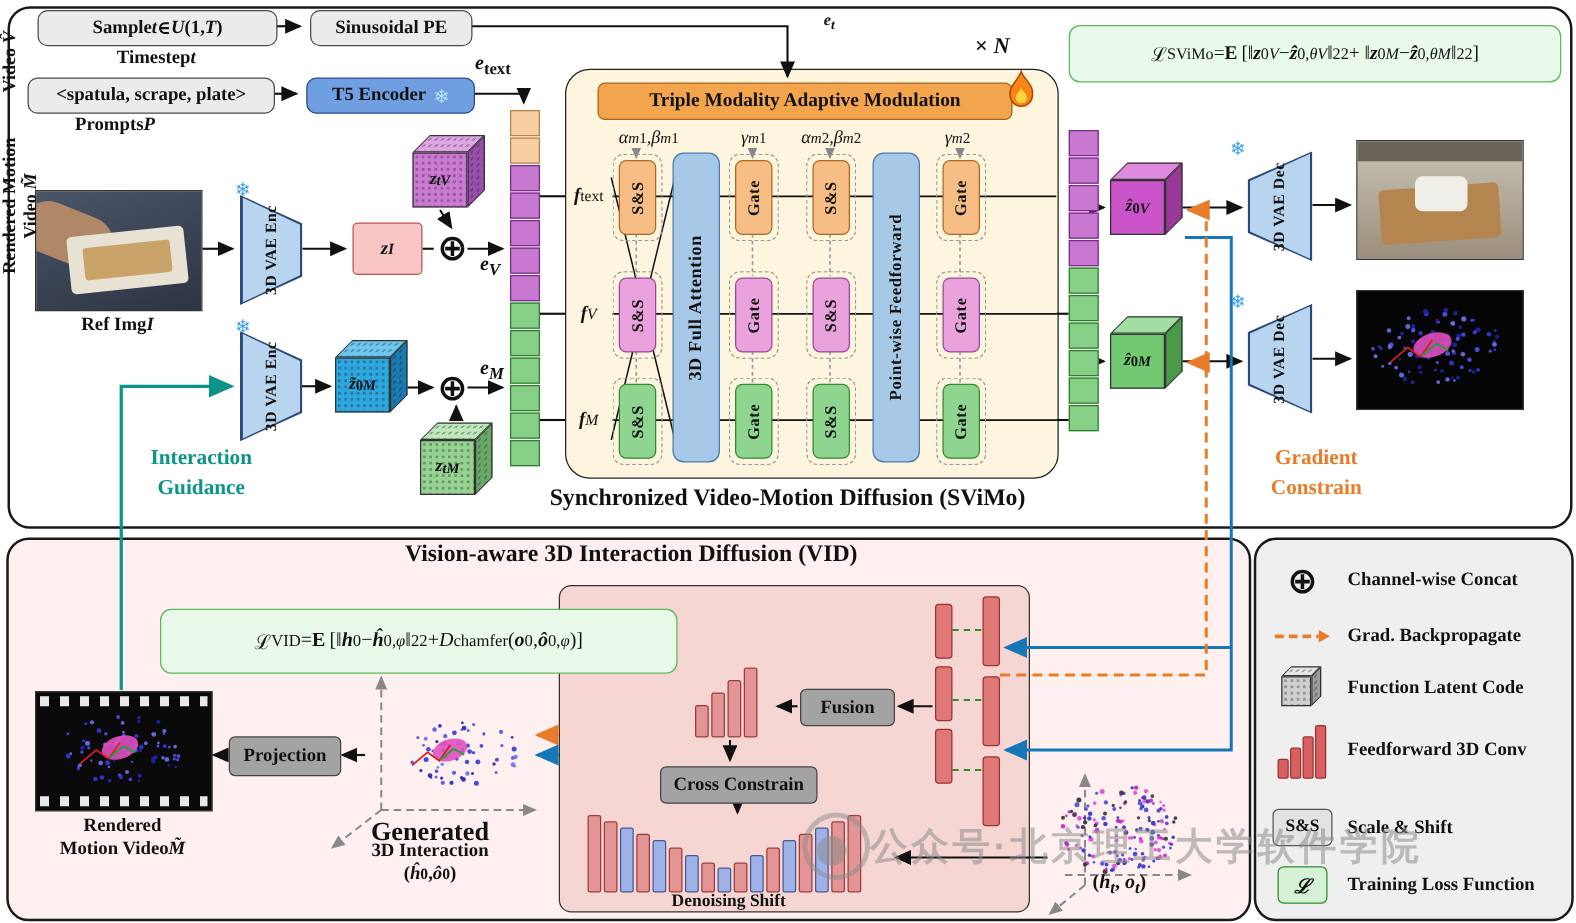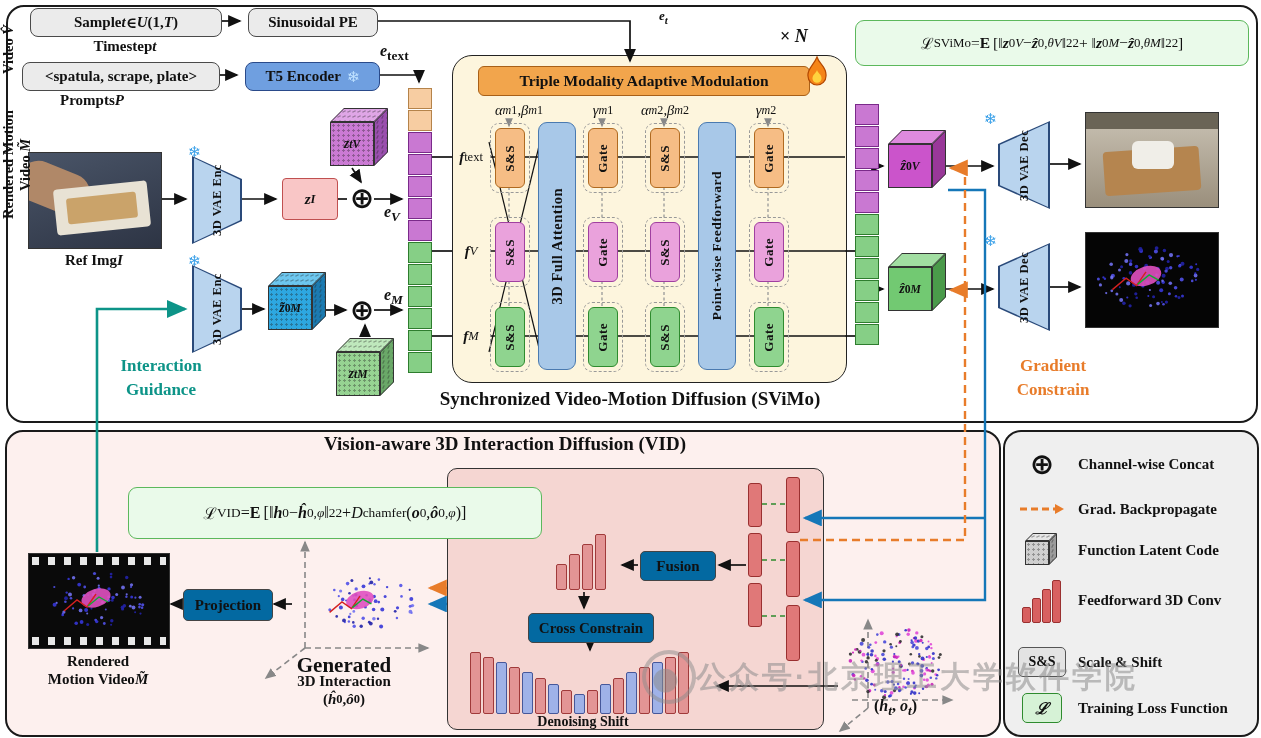--- a/index.html
+++ b/index.html
@@ -4,21 +4,21 @@
 <style>
   html,body{margin:0;padding:0}
   body{position:relative;width:1261px;height:738px;background:#fff;overflow:hidden;
        font-family:"Liberation Serif","DejaVu Serif",serif;color:#111}
   .abs{position:absolute}
   .bg{z-index:0}
   .el{z-index:2}
   .ctr{display:flex;align-items:center;justify-content:center;}
   .panel{position:absolute;background:#fff;border:2px solid #1a1a1a;border-radius:18px;z-index:0}
   .gbox{background:#ebebeb;border:1.5px solid #4a4a4a;border-radius:8px;font-weight:bold;font-size:15px}
-  .smbox{background:#0369a1;border:1.5px solid #444;border-radius:5px;font-weight:bold;font-size:15px}
+  .smbox{background:#a3a3a3;border:1.5px solid #444;border-radius:5px;font-weight:bold;font-size:15px}
   .lossbox{background:#eafaea;border:1.7px solid #5cb85c;border-radius:9px;font-size:15.5px;z-index:2}
   .vtext{writing-mode:vertical-rl;transform:rotate(180deg);font-weight:bold;letter-spacing:.5px}
   .vlab{writing-mode:vertical-rl;transform:rotate(180deg);font-weight:bold;font-size:14.5px;line-height:17px;text-align:center;z-index:2}
   .lbl{font-weight:bold;z-index:2}
   .snow{position:absolute;color:#3aa0e8;font-family:"DejaVu Sans",sans-serif;font-size:15px;z-index:3;font-weight:bold}
   .oplus{position:absolute;width:30px;height:30px;line-height:30px;text-align:center;
          font-family:"DejaVu Sans",sans-serif;font-size:29px;font-weight:bold;color:#111;z-index:2}
   
   .trap{position:absolute;z-index:2}
   .trap .outer,.trap .inner{position:absolute}

